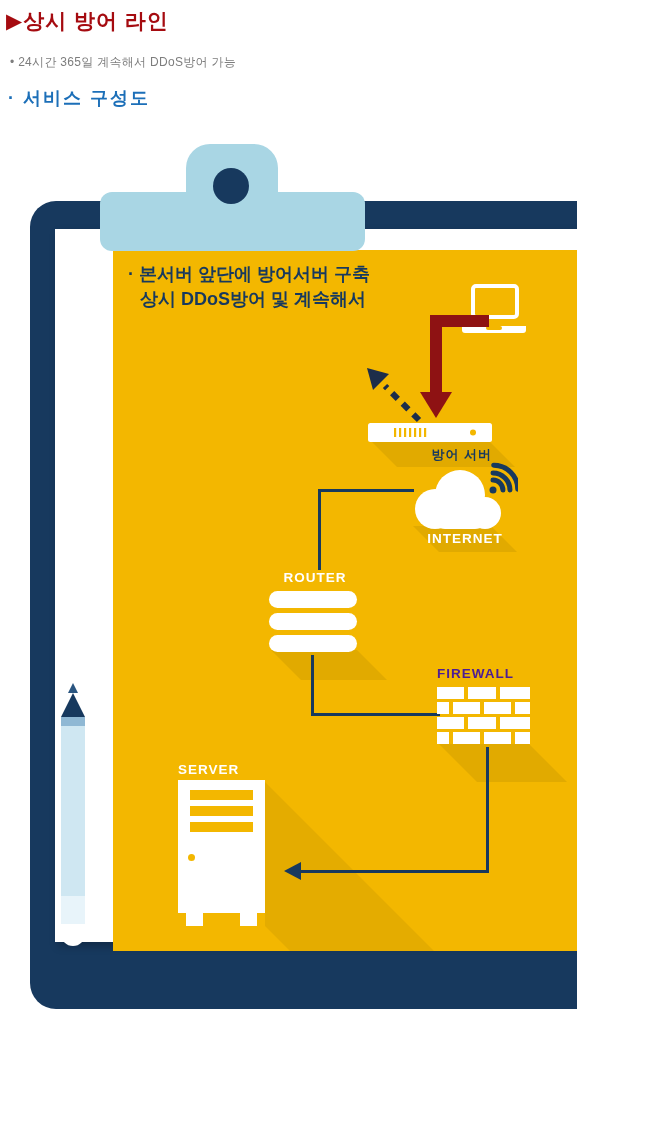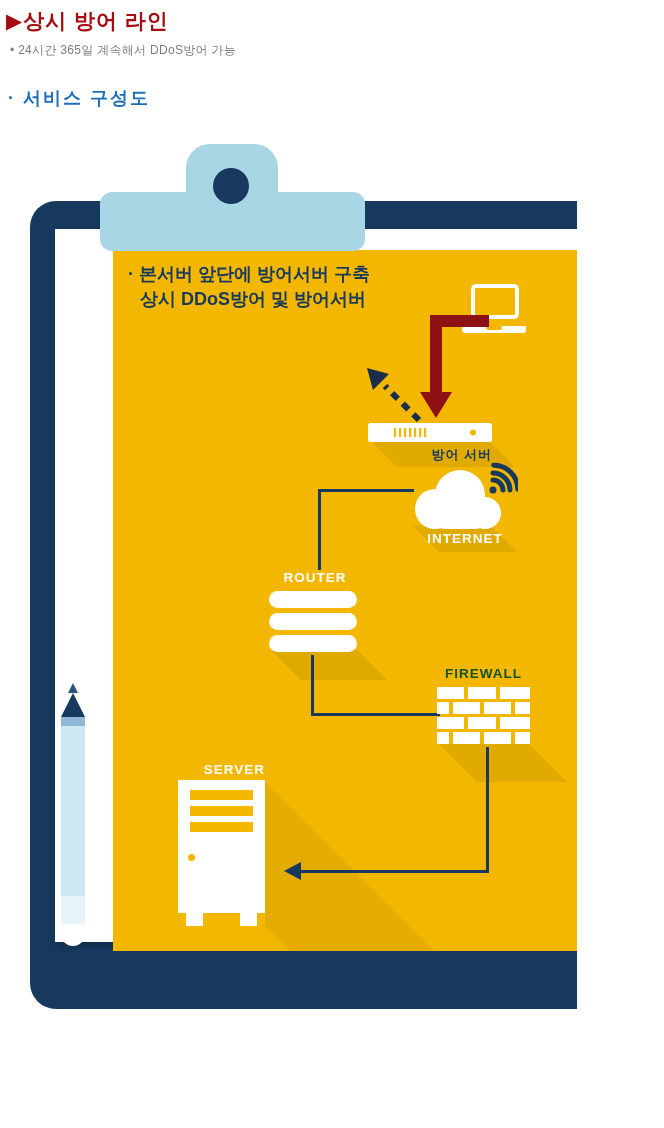--- a/index.html
+++ b/index.html
@@ -1,21 +1,21 @@
 <!DOCTYPE html>
 <html><head>
 <meta charset="utf-8">
 <style>
   html,body{margin:0;padding:0;background:#fff;}
   .page{position:relative;width:577px;height:1128px;background:#ffffff;overflow:hidden;
         font-family:"Liberation Sans","DejaVu Sans",sans-serif;}
 
   
   .hdr-title{position:absolute;left:6px;top:7px;font-size:21px;font-weight:bold;color:#a50b10;letter-spacing:1px;}
-  .hdr-sub{position:absolute;left:10px;top:42px;font-size:12px;color:#7d7d7d;letter-spacing:.3px;}
+  .hdr-sub{position:absolute;left:10px;top:54px;font-size:12px;color:#7d7d7d;letter-spacing:.3px;}
   .hdr-section{position:absolute;left:8px;top:86px;font-size:18px;font-weight:bold;color:#1c6fb8;letter-spacing:2px;}
 
   
   .board{position:absolute;left:30px;top:201px;width:606px;height:808px;background:#17395e;border-radius:26px;}
   .paper-white{position:absolute;left:55px;top:229px;width:530px;height:713px;background:#fff;box-shadow:3px 4px 8px rgba(0,0,0,.25);}
   .paper-yellow{position:absolute;left:113px;top:250px;width:465px;height:701px;background:#f3b700;overflow:hidden;}
   .clip-tab{position:absolute;left:186px;top:144px;width:92px;height:60px;background:#a9d6e4;border-radius:24px 24px 0 0;}
   .clip-bar{position:absolute;left:100px;top:192px;width:265px;height:59px;background:#a9d6e4;border-radius:12px;}
   .clip-hole{position:absolute;left:213px;top:168px;width:36px;height:36px;background:#17395e;border-radius:50%;}
 
@@ -49,24 +49,24 @@
   .lineC{left:198px;top:405px;width:3px;height:61px;}
   .lineD{left:198px;top:463px;width:129px;height:3px;}
   .lineE{left:373px;top:497px;width:3px;height:126px;}
   .lineF{left:187px;top:620px;width:189px;height:3px;}
   .arrow-left{position:absolute;left:171px;top:612px;width:0;height:0;border-top:9px solid transparent;border-bottom:9px solid transparent;border-right:17px solid #17395e;}
 
   .lbl-router{position:absolute;left:156px;top:320px;width:92px;text-align:center;color:#fff;font-size:13.5px;font-weight:bold;letter-spacing:1px;}
   .router{position:absolute;left:156px;top:341px;width:88px;}
   .router .bar{height:17px;background:#fff;border-radius:8.5px;margin-bottom:5px;}
 
-  .lbl-firewall{position:absolute;left:324px;top:416px;width:93px;text-align:center;color:#14532d;font-size:13.5px;font-weight:bold;letter-spacing:1px;}
+  .lbl-firewall{position:absolute;left:324px;top:416px;width:93px;color:#4c1d95;font-size:13.5px;font-weight:bold;letter-spacing:1px;}
   .firewall{position:absolute;left:324px;top:437px;width:93px;height:58px;}
 
-  .lbl-server{position:absolute;left:65px;top:512px;width:87px;text-align:right;color:#fff;font-size:13.5px;font-weight:bold;letter-spacing:1px;}
+  .lbl-server{position:absolute;left:65px;top:512px;width:87px;text-align:left;color:#fff;font-size:13.5px;font-weight:bold;letter-spacing:1px;}
   .server{position:absolute;left:65px;top:530px;width:87px;height:133px;background:#fff;}
   .server .slot{position:absolute;left:12px;width:63px;height:10px;background:#f3b700;}
   .server .s1{top:10px;} .server .s2{top:26px;} .server .s3{top:42px;}
   .server .dot{position:absolute;left:10px;top:74px;width:7px;height:7px;border-radius:50%;background:#f3b700;}
   .server-foot{position:absolute;width:17px;height:13px;background:#fff;top:663px;}
   .foot1{left:73px;} .foot2{left:127px;}
 
   
   .shade{position:absolute;background:rgba(0,0,0,.07);transform:skewX(45deg);transform-origin:top left;}
   .sh-bar{left:258px;top:191px;width:118px;height:26px;}
@@ -98,21 +98,21 @@
     <div class="cline lineA"></div>
     <div class="cline lineB"></div>
     <div class="cline lineC"></div>
     <div class="cline lineD"></div>
     <div class="cline lineE"></div>
     <div class="cline lineF"></div>
     <div class="arrow-left"></div>
 
     <div class="note">
       <div>· 본서버 앞단에 방어서버 구축</div>
-      <div class="line2">상시 DDoS방어 및 방어서버</div>
+      <div class="line2">상시 DDoS방어 및 계속해서</div>
     </div>
 
     <div class="laptop">
       <svg width="72" height="66" viewBox="0 0 72 66">
         <rect x="15" y="2" width="44" height="31" rx="3" fill="none" stroke="#fff" stroke-width="4"></rect>
         <path d="M4 42 h64 v4 a3 3 0 0 1 -3 3 h-58 a3 3 0 0 1 -3 -3 z" fill="#fff"></path>
         <rect x="28" y="42" width="16" height="4" rx="2" fill="#f3b700"></rect>
       </svg>
     </div>
 

